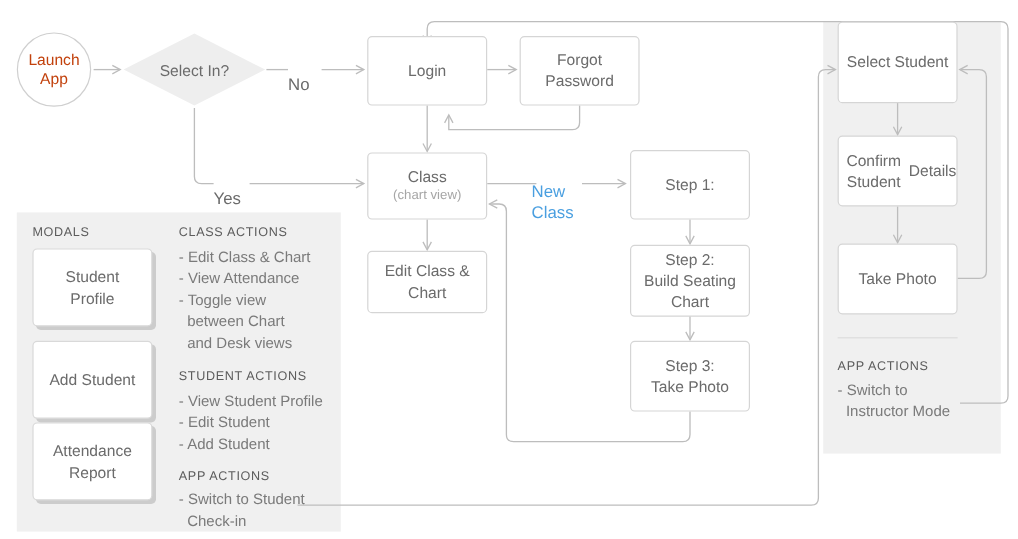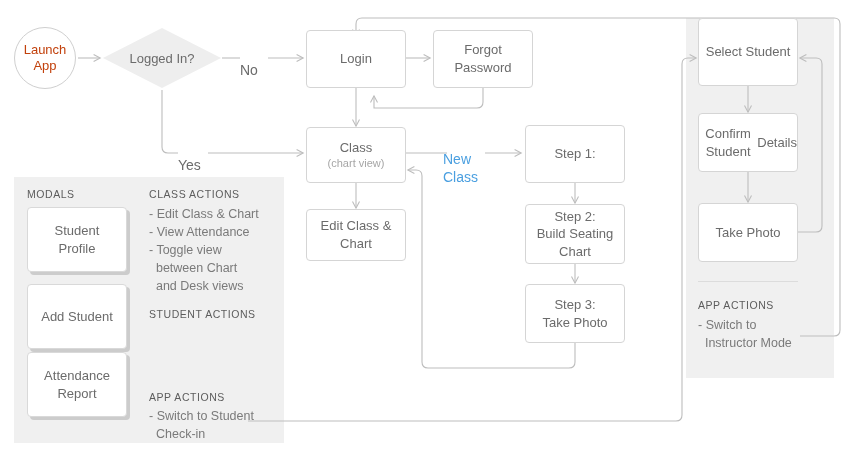--- a/index.html
+++ b/index.html
@@ -135,21 +135,21 @@
 
   <div class="circle" style="left:14px;top:27px;">
     <span style="white-space:pre-line;">Launch
 App</span>
   </div>
 
   <div class="diamond-wrap" style="left:102px;top:27px;">
     <svg class="diamond-bg" viewBox="0 0 120 62">
       <polygon points="60,1 119,31 60,61 1,31" fill="#eeeeee"></polygon>
     </svg>
-    <div class="diamond-label">Logged In?</div>
+    <div class="diamond-label">Select In?</div>
   </div>
 
   <div class="edge-label" style="left:240px;top:50px;width:28px;">No</div>
   <div class="edge-label" style="left:178px;top:145px;width:30px;">Yes</div>
 
   <div class="node" style="left:306px;top:30px;width:100px;height:58px;">
     <span>Login</span>
   </div>
 
   <div class="node" style="left:433px;top:30px;width:100px;height:58px;">
@@ -217,20 +217,25 @@
   <div class="sect-head" style="left:149px;top:188px;">CLASS ACTIONS</div>
   <div class="bullets" style="left:149px;top:205px;">
     <div>- Edit Class &amp; Chart</div>
     <div>- View Attendance</div>
     <div>- Toggle view</div>
     <div>  between Chart</div>
     <div>  and Desk views</div>
   </div>
 
   <div class="sect-head" style="left:149px;top:308px;">STUDENT ACTIONS</div>
+  <div class="bullets" style="left:149px;top:325px;">
+    <div>- View Student Profile</div>
+    <div>- Edit Student</div>
+    <div>- Add Student</div>
+  </div>
 
   <div class="sect-head" style="left:149px;top:391px;">APP ACTIONS</div>
   <div class="bullets" style="left:149px;top:407px;">
     <div>- Switch to Student</div>
     <div>  Check-in</div>
   </div>
 
   <div class="divider" style="left:698px;top:281px;width:100px;"></div>
   <div class="sect-head" style="left:698px;top:299px;">APP ACTIONS</div>
   <div class="bullets" style="left:698px;top:316px;">

